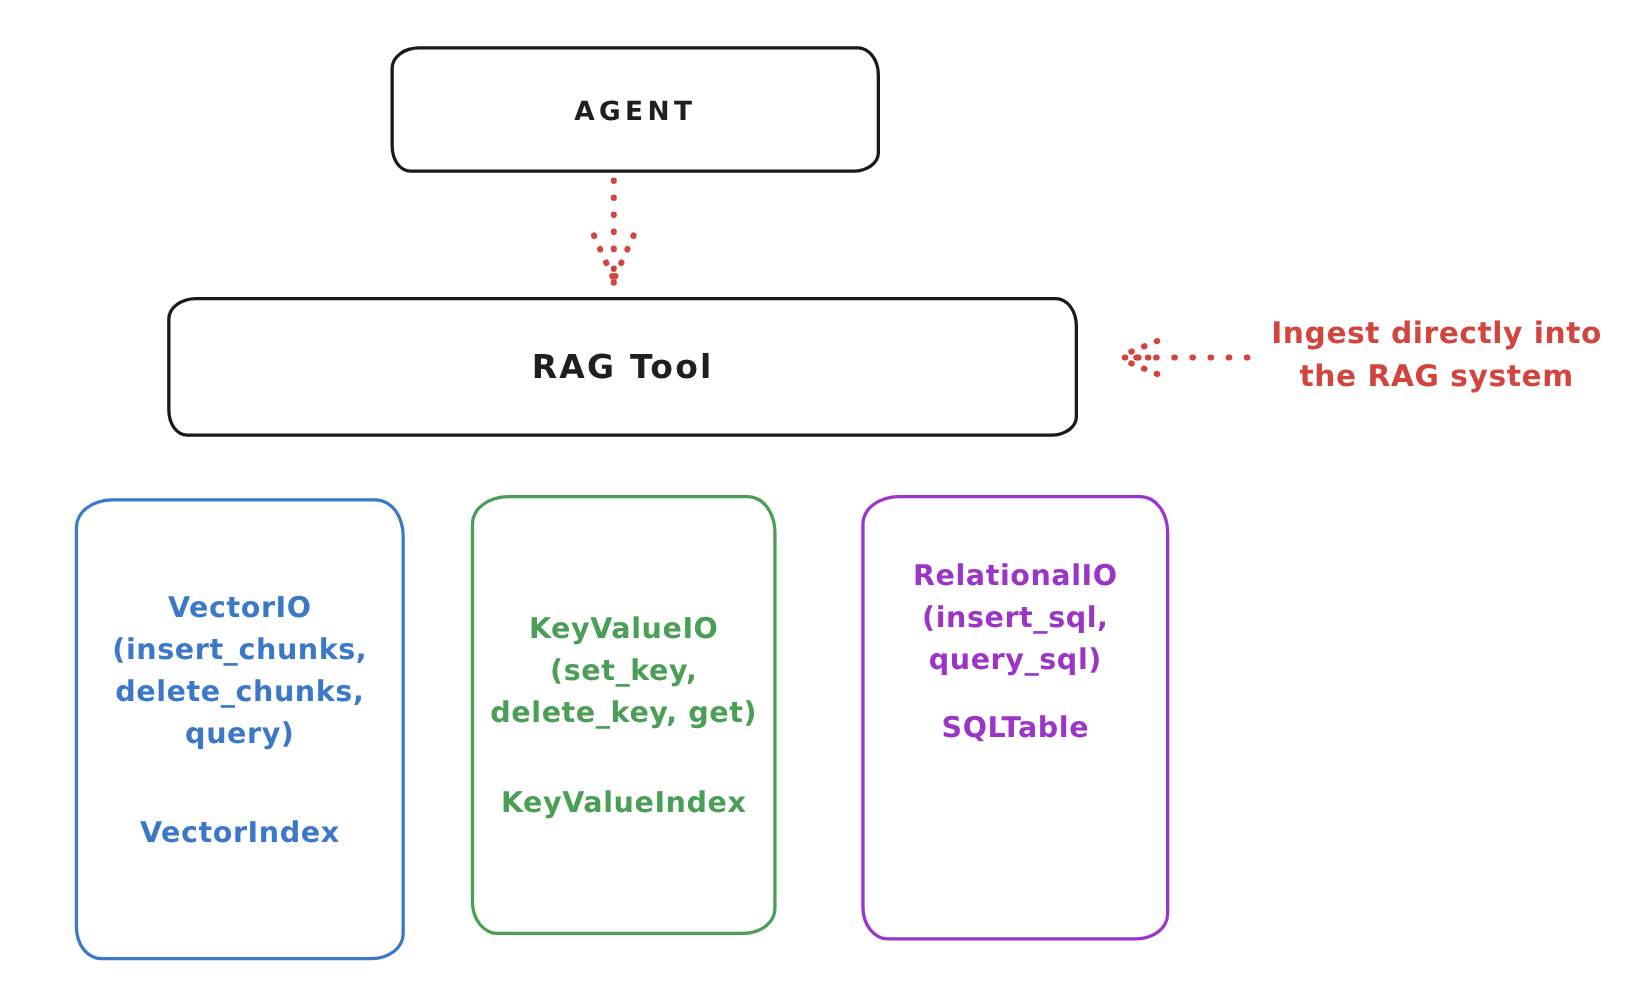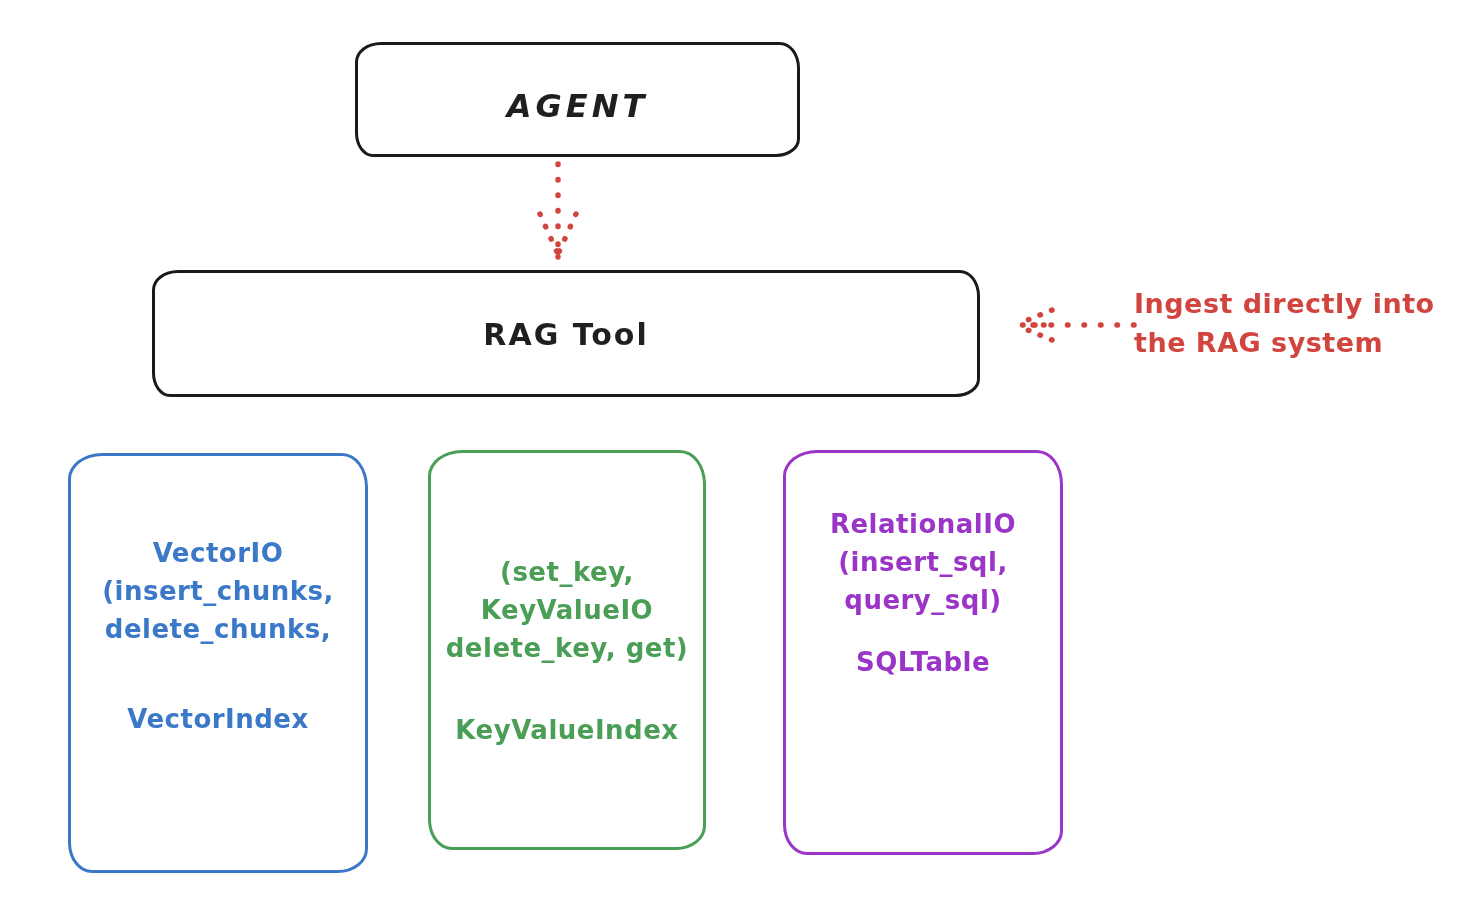--- a/index.html
+++ b/index.html
@@ -24,31 +24,31 @@
   }
   .box-label {
     position: absolute;
     width: 100%;
     text-align: center;
     font-weight: 700;
     color: #1f1f1f;
     letter-spacing: 2px;
   }
   #agent-box   { left: 355px; top: 42px;  width: 445px; height: 115px; }
-  #agent-box .box-label { top: 42px; font-size: 32px; letter-spacing: 4px; font-style: italic; }
+  #agent-box .box-label { top: 42px; font-size: 24px; letter-spacing: 4px; }
   #rag-box     { left: 152px; top: 270px; width: 828px; height: 127px; }
   #rag-box .box-label { top: 44px; font-size: 30px; letter-spacing: 2px; }
 
   .arrow-svg { position: absolute; }
 
   .annotation-text {
     position: absolute;
     left: 1134px; top: 284px;
     width: 344px;
-    text-align: left;
+    text-align: center;
     color: #d1453e;
     font-weight: 700;
     font-size: 27px;
     line-height: 39px;
     letter-spacing: 0.5px;
   }
 
   .storage-box {
     position: absolute;
     box-sizing: border-box;
@@ -120,26 +120,27 @@
 
   <div class="annotation-text">
     <div>Ingest directly into</div>
     <div>the RAG system</div>
   </div>
 
   <div class="storage-box" id="vector-box">
     <div class="line">VectorIO</div>
     <div class="line">(insert_chunks,</div>
     <div class="line">delete_chunks,</div>
+    <div class="line">query)</div>
     <div class="index-label">VectorIndex</div>
   </div>
 
   <div class="storage-box" id="keyvalue-box">
+    <div class="line">KeyValueIO</div>
     <div class="line">(set_key,</div>
-    <div class="line">KeyValueIO</div>
     <div class="line">delete_key, get)</div>
     <div class="index-label">KeyValueIndex</div>
   </div>
 
   <div class="storage-box" id="relational-box">
     <div class="line">RelationalIO</div>
     <div class="line">(insert_sql,</div>
     <div class="line">query_sql)</div>
     <div class="index-label">SQLTable</div>
   </div>

